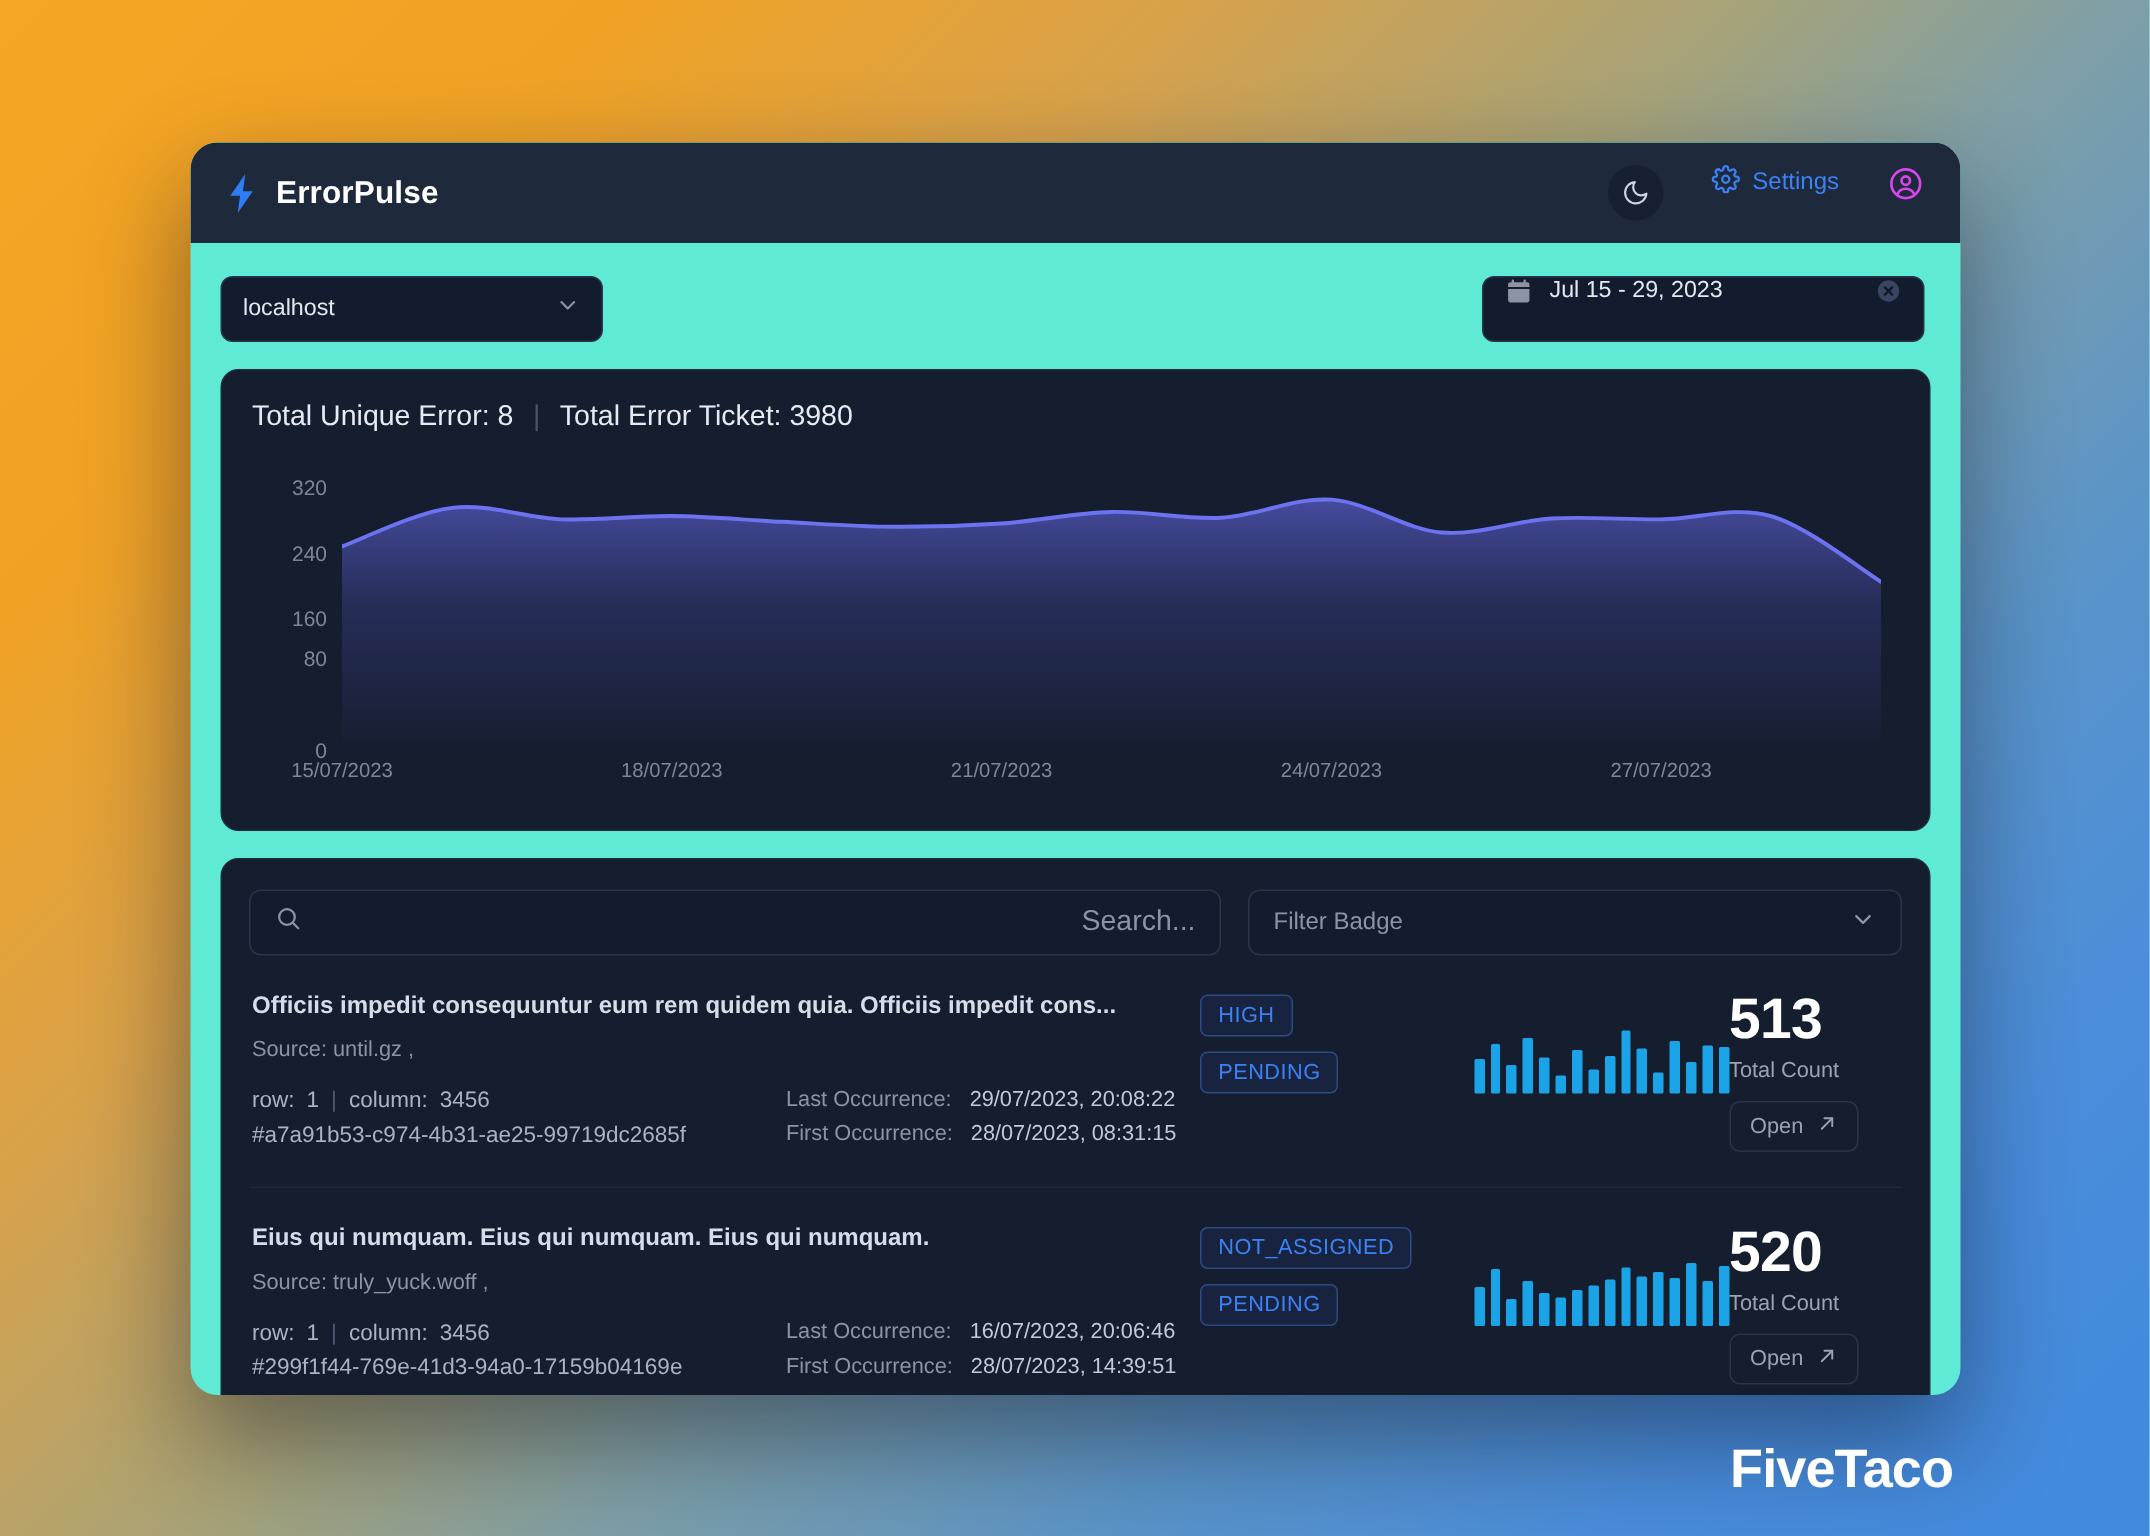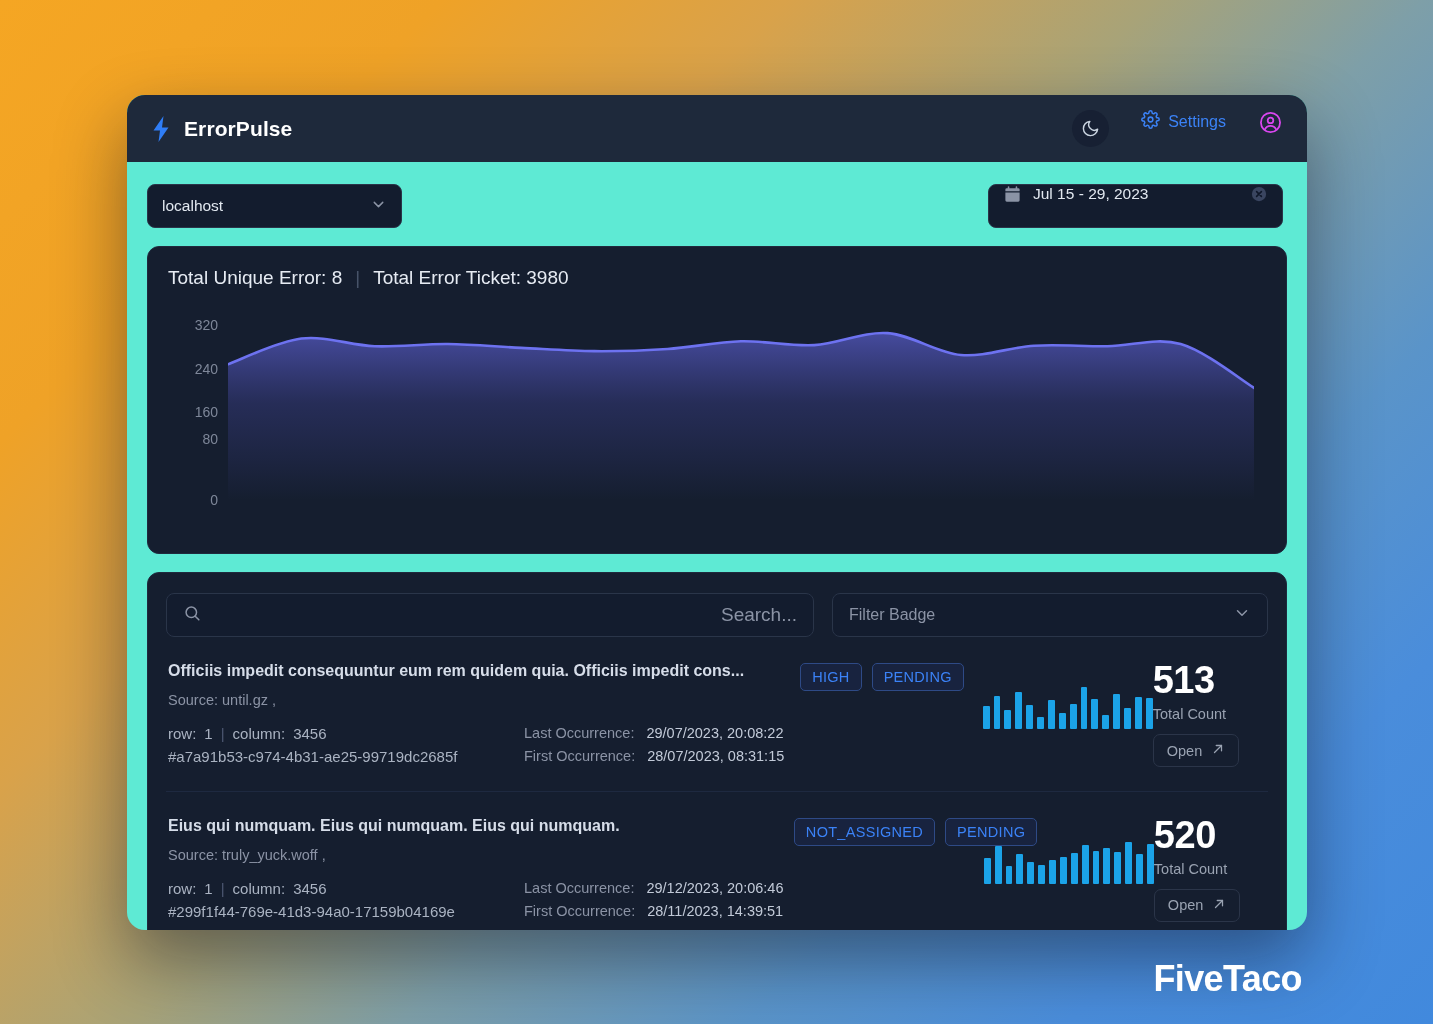--- a/index.html
+++ b/index.html
@@ -261,21 +261,21 @@
     line-height: 1.62;
     white-space: nowrap;
   }
   .occ-label { color: #8b93a5; }
   .occ-value { color: #c2cad8; }
 
   .err-badges {
     width: 190px;
     padding-top: 2px;
     display: flex;
-    flex-direction: row;
+    flex-direction: column;
     align-items: flex-start;
     gap: 10px;
     text-align: center;
   }
   .badge {
     border: 1px solid #2e4a86;
     background: #18233f;
     color: #3b82f6;
     font-size: 14.5px;
     padding: 5px 11px;
@@ -434,20 +434,27 @@
             <linearGradient id="areaGrad" x1="0" y1="0" x2="0" y2="1">
               <stop offset="0%" stop-color="#4a4fa8" stop-opacity="0.92"></stop>
               <stop offset="42%" stop-color="#2b3163" stop-opacity="0.78"></stop>
               <stop offset="100%" stop-color="#151e2f" stop-opacity="0.85"></stop>
             </linearGradient>
           </defs>
           <path id="chart-fill" fill="url(#areaGrad)" d="M 0.00 61.29 C 11.90 57.00, 47.62 38.58, 71.43 35.57 C 95.24 32.56, 119.05 42.32, 142.86 43.23 C 166.67 44.14, 190.48 40.77, 214.29 41.04 C 238.10 41.32, 261.90 43.69, 285.71 44.87 C 309.52 46.06, 333.33 47.97, 357.14 48.16 C 380.95 48.34, 404.76 47.61, 428.57 45.97 C 452.38 44.32, 476.19 38.94, 500.00 38.31 C 523.81 37.67, 547.62 43.50, 571.43 42.14 C 595.24 40.77, 619.05 28.46, 642.86 30.10 C 666.67 31.74, 690.48 49.89, 714.29 51.99 C 738.10 54.08, 761.90 44.14, 785.71 42.68 C 809.52 41.22, 833.33 43.50, 857.14 43.23 C 880.95 42.96, 904.76 34.11, 928.57 41.04 C 952.38 47.97, 988.10 77.52, 1000.00 84.82 L 1000 197 L 0 197 Z"></path>
           <path id="chart-line" fill="none" stroke="#6d72f0" stroke-width="2.6" stroke-linejoin="round" stroke-linecap="round" d="M 0.00 61.29 C 11.90 57.00, 47.62 38.58, 71.43 35.57 C 95.24 32.56, 119.05 42.32, 142.86 43.23 C 166.67 44.14, 190.48 40.77, 214.29 41.04 C 238.10 41.32, 261.90 43.69, 285.71 44.87 C 309.52 46.06, 333.33 47.97, 357.14 48.16 C 380.95 48.34, 404.76 47.61, 428.57 45.97 C 452.38 44.32, 476.19 38.94, 500.00 38.31 C 523.81 37.67, 547.62 43.50, 571.43 42.14 C 595.24 40.77, 619.05 28.46, 642.86 30.10 C 666.67 31.74, 690.48 49.89, 714.29 51.99 C 738.10 54.08, 761.90 44.14, 785.71 42.68 C 809.52 41.22, 833.33 43.50, 857.14 43.23 C 880.95 42.96, 904.76 34.11, 928.57 41.04 C 952.38 47.97, 988.10 77.52, 1000.00 84.82"></path>
         </svg>
       </div>
+      <div class="x-axis" id="x-axis">
+          <div class="x-tick" style="left: 0%;">15/07/2023</div>
+          <div class="x-tick" style="left: 21.4286%;">18/07/2023</div>
+          <div class="x-tick" style="left: 42.8571%;">21/07/2023</div>
+          <div class="x-tick" style="left: 64.2857%;">24/07/2023</div>
+          <div class="x-tick" style="left: 85.7143%;">27/07/2023</div>
+        </div>
     </div>
   </div>
 
   <div class="card list-card">
     <div class="filter-row">
       <div class="search-box">
         <span>
           <svg width="19" height="19" viewBox="0 0 24 24" fill="none" stroke="#8b93a5" stroke-width="1.9" stroke-linecap="round">
             <circle cx="10.5" cy="10.5" r="6.6"></circle>
               <path d="M15.4 15.4 L20 20"></path>
@@ -540,25 +547,25 @@
               <span>1</span>
               <span class="bar">|</span>
               <span>column:</span>
               <span>3456</span>
             </div>
             <div class="meta-line">#299f1f44-769e-41d3-94a0-17159b04169e</div>
           </div>
           <div class="err-meta-right">
             <div class="occ-line">
               <span class="occ-label">Last Occurrence:</span>
-              <span class="occ-value">29/12/2023, 20:06:46</span>
+              <span class="occ-value">16/07/2023, 20:06:46</span>
             </div>
             <div class="occ-line">
               <span class="occ-label">First Occurrence:</span>
-              <span class="occ-value">28/11/2023, 14:39:51</span>
+              <span class="occ-value">28/07/2023, 14:39:51</span>
             </div>
           </div>
         </div>
       </div>
       <div class="err-badges">
             <span class="badge">NOT_ASSIGNED</span>
             <span class="badge">PENDING</span>
           </div>
       <div class="err-spark">
             <span class="spark-bar" style="height:26.347826086956523px"></span>

